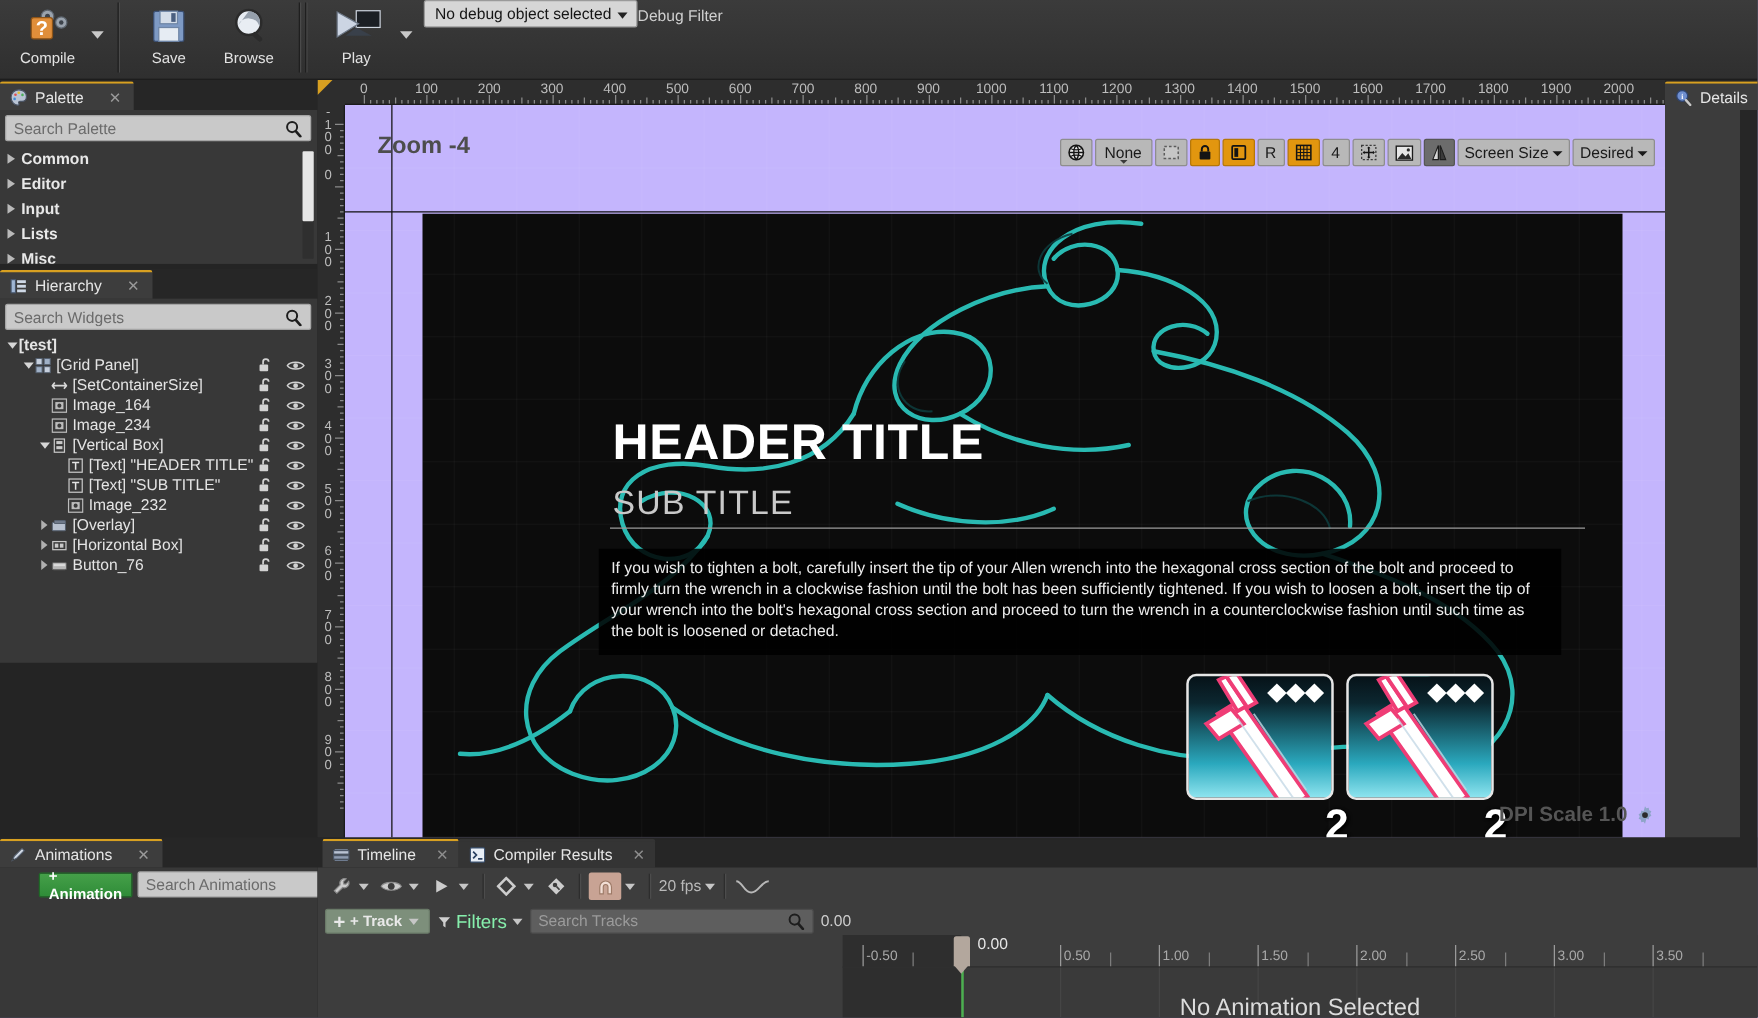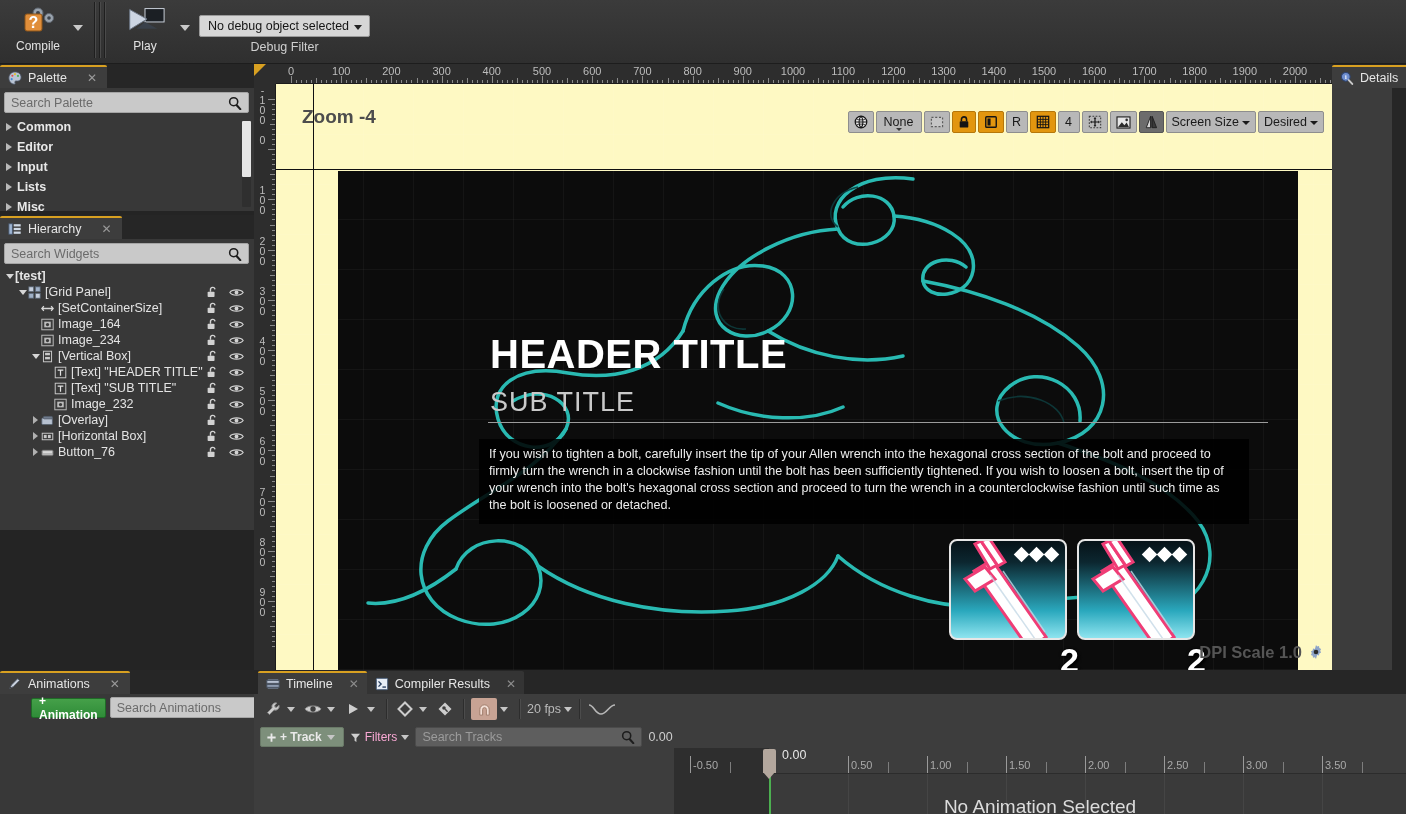--- a/index.html
+++ b/index.html
@@ -30,21 +30,21 @@
   .tb-label { font-size: 12px; color: #e2e2e2; margin-top: 1px; white-space: nowrap; }
   .tb-btn.wide { width: 104px; }
   .tb-arrow {
     width: 16px; height: 62px; display: flex; align-items: center; justify-content: center;
     cursor: pointer;
   }
   .tb-arrow::after {
     content: ""; border-left: 5px solid transparent; border-right: 5px solid transparent;
     border-top: 6px solid #c9c9c9; display: block; margin-top: -6px;
   }
-  .debug-wrap { display: flex; flex-direction: column; align-items: center; padding-top: 15px; margin-left: 6px;}
+  .debug-wrap { display: flex; flex-direction: row; align-items: center; margin-left: 6px;}
   .debug-select {
     background: #d6d6d6; color: #151515; border: 1px solid #9a9a9a; border-radius: 2px;
     font-size: 12.5px; padding: 3px 20px 3px 8px; position: relative; cursor: pointer;
     height: 22px; line-height: 15px;
   }
   .debug-select::after {
     content: ""; position: absolute; right: 7px; top: 9px;
     border-left: 4px solid transparent; border-right: 4px solid transparent;
     border-top: 5px solid #222;
   }
@@ -108,21 +108,21 @@
   .ruler-corner::after { content:""; position:absolute; left:0; top:0; border-top: 12px solid #d8a021; border-right: 12px solid transparent; }
   .ruler-h { position: absolute; left: 22px; top: 0; right: 0; height: 20px; background: #2d2d2d; border-bottom: 1px solid #1b1b1b; overflow: hidden; }
   .ruler-v { position: absolute; left: 0; top: 20px; width: 22px; bottom: 0; background: #2d2d2d; border-right: 1px solid #1b1b1b; overflow: hidden; }
   .rh-lbl { position: absolute; top: 1px; font-size: 11px; color: #bdbdbd; transform: translateX(-50%); }
   .rh-tick { position: absolute; bottom: 0; width: 1px; background: #8a8a8a; }
   .rv-lbl { position: absolute; left: 2px; font-size: 10.5px; color: #bdbdbd; line-height: 10px; width: 13px; text-align: center; }
   .rv-tick { position: absolute; right: 0; height: 1px; background: #8a8a8a; }
 
   .canvas {
     position: absolute; left: 22px; top: 20px; right: 0; bottom: 0;
-    background: #fef9c3; overflow: hidden;
+    background: #c4b5fd; overflow: hidden;
   }
   .grid-bg {
     position: absolute; inset: 0;
     background-image:
       linear-gradient(to right, rgba(255,255,255,0.045) 1px, transparent 1px),
       linear-gradient(to bottom, rgba(255,255,255,0.045) 1px, transparent 1px);
     background-size: 50px 50px; background-position: 37px 0px;
   }
   .axis-v { position: absolute; left: 37px; top: 0; bottom: 0; width: 1px; background: #111; }
   .axis-h { position: absolute; left: 0; right: 0; top: 85px; height: 1px; background: #111; }
@@ -209,21 +209,21 @@
   .tl-ic { width: 22px; height: 22px; display: flex; align-items: center; justify-content: center; cursor: pointer; border-radius: 2px;}
   .tl-caret { width: 0; height: 0; border-left: 4px solid transparent; border-right: 4px solid transparent; border-top: 5px solid #c6c6c6; cursor: pointer; margin-right: 4px;}
   .tl-vsep { width: 1px; height: 20px; background: #2d2d2d; margin: 0 4px; box-shadow: 1px 0 0 #4c4c4c; }
   .fps { font-size: 12.5px; color: #b9b9b9; cursor: pointer; display:flex; align-items:center; gap:3px;}
   .magnet { width: 26px; height: 22px; background: #c8a394; border-radius: 2px; display: flex; align-items: center; justify-content: center; cursor: pointer;}
   .tl-row2 { height: 26px; display: flex; align-items: center; gap: 6px; padding: 0 6px; }
   .track-btn {
     display: flex; align-items: center; gap: 3px; background: #7d8f7b; border: 1px solid #6a7a68;
     border-radius: 2px; height: 20px; padding: 0 8px 0 5px; font-size: 12px; font-weight: bold; color: #e9e9e9; cursor: pointer;
   }
-  .filters-btn { display: flex; align-items: center; gap: 4px; font-size: 12px; color: #f9a8d4; cursor: pointer; }
+  .filters-btn { display: flex; align-items: center; gap: 4px; font-size: 15px; color: #86efac; cursor: pointer; }
   .tracks-search {
     display: flex; align-items: center; background: #5e5e5e; border: 1px solid #4b4b4b;
     border-radius: 2px; height: 20px; padding: 0 6px; width: 227px;
   }
   .tracks-search input { flex: 1; border: 0; outline: 0; background: transparent; font-size: 12.5px; color: #ddd; font-family: "Liberation Sans", sans-serif;}
   .tracks-search input::placeholder { color: #9b9b9b; }
   .time-val { font-size: 12.5px; color: #cdcdcd; }
 
   .tl-right { position: absolute; left: 420px; top: 54px; right: 0; bottom: 0; background: #3a3a3a; overflow: hidden;}
   .tl-ruler { position: absolute; left: 0; top: 0; right: 0; height: 26px; background: #3d3d3d; border-bottom: 1px solid #2c2c2c;}
@@ -258,20 +258,44 @@
             <circle cx="31" cy="13" r="1.8" fill="#3d434b"></circle>
             <rect x="7" y="9" width="17" height="17" rx="2" fill="#e08e3a" stroke="#8d5418"></rect>
             <text x="15.5" y="23" font-family="Liberation Sans" font-size="16" font-weight="bold" fill="#fff" text-anchor="middle">?</text>
           </svg>
         </div>
         <div class="tb-label">Compile</div>
       </div>
       <div class="tb-arrow"></div>
     </div>
     <div class="tb-sep"></div>
+    <div class="tb-group">
+      <div class="tb-btn">
+        <div class="tb-icon">
+          <svg width="32" height="30" viewBox="0 0 32 30">
+            <rect x="4" y="3" width="24" height="24" rx="1.5" fill="#7e9ac4" stroke="#3c5175"></rect>
+            <rect x="9" y="3" width="14" height="10" fill="#d5dee9" stroke="#6f86a6"></rect>
+            <rect x="18" y="4.5" width="3.5" height="7" fill="#4a5f80"></rect>
+            <rect x="8" y="16" width="16" height="11" fill="#e6ecf3" stroke="#6f86a6"></rect>
+          </svg>
+        </div>
+        <div class="tb-label">Save</div>
+      </div>
+      <div class="tb-btn">
+        <div class="tb-icon">
+          <svg width="34" height="32" viewBox="0 0 34 32">
+            <circle cx="17" cy="13" r="10" fill="#e8edf3" stroke="#2b2b2b" stroke-width="2"></circle>
+            <path d="M8 13a9 9 0 0 0 18 0a9 9 0 0 1-18 0z" fill="#3c4450"></path>
+            <path d="M17 4a9 9 0 0 1 8.5 12a9 9 0 0 0-16.8-1z" fill="#8d97a4" opacity="0.9"></path>
+            <rect x="22" y="20" width="9" height="4" rx="2" transform="rotate(43 22 20)" fill="#2b2b2b"></rect>
+          </svg>
+        </div>
+        <div class="tb-label">Browse</div>
+      </div>
+    </div>
     <div class="tb-sep"></div>
     <div class="tb-sep"></div>
     <div class="tb-group">
       <div class="tb-btn">
         <div class="tb-icon">
           <svg width="44" height="32" viewBox="0 0 44 32">
             <rect x="22" y="3" width="20" height="14" fill="#1b1f24" stroke="#cfd6e0"></rect>
             <path d="M6 4l18 10L6 25z" fill="#ccd5e3" stroke="#6c7786"></path>
             <path d="M22 17l13 7H13z" fill="#39404a"></path>
           </svg>

